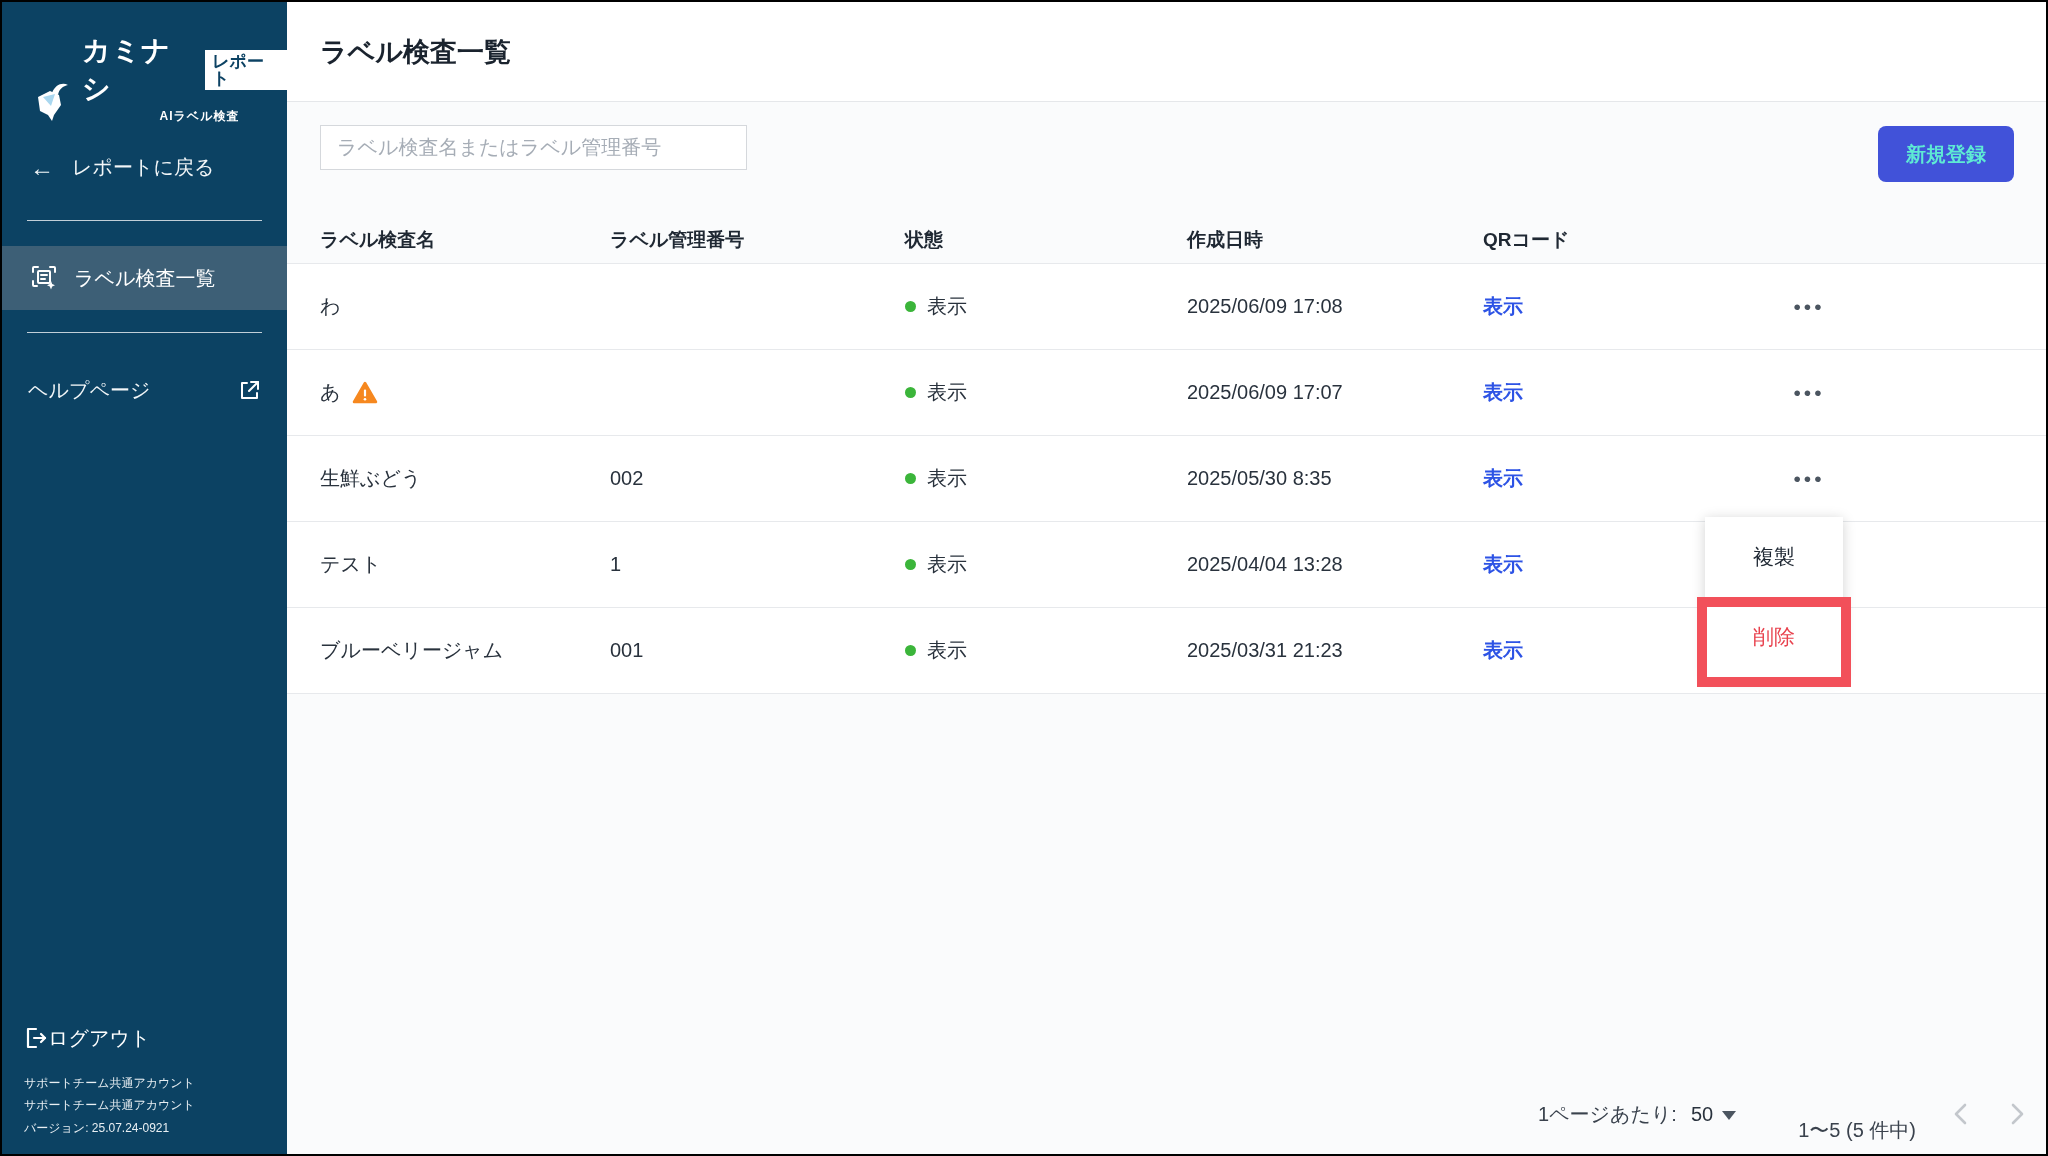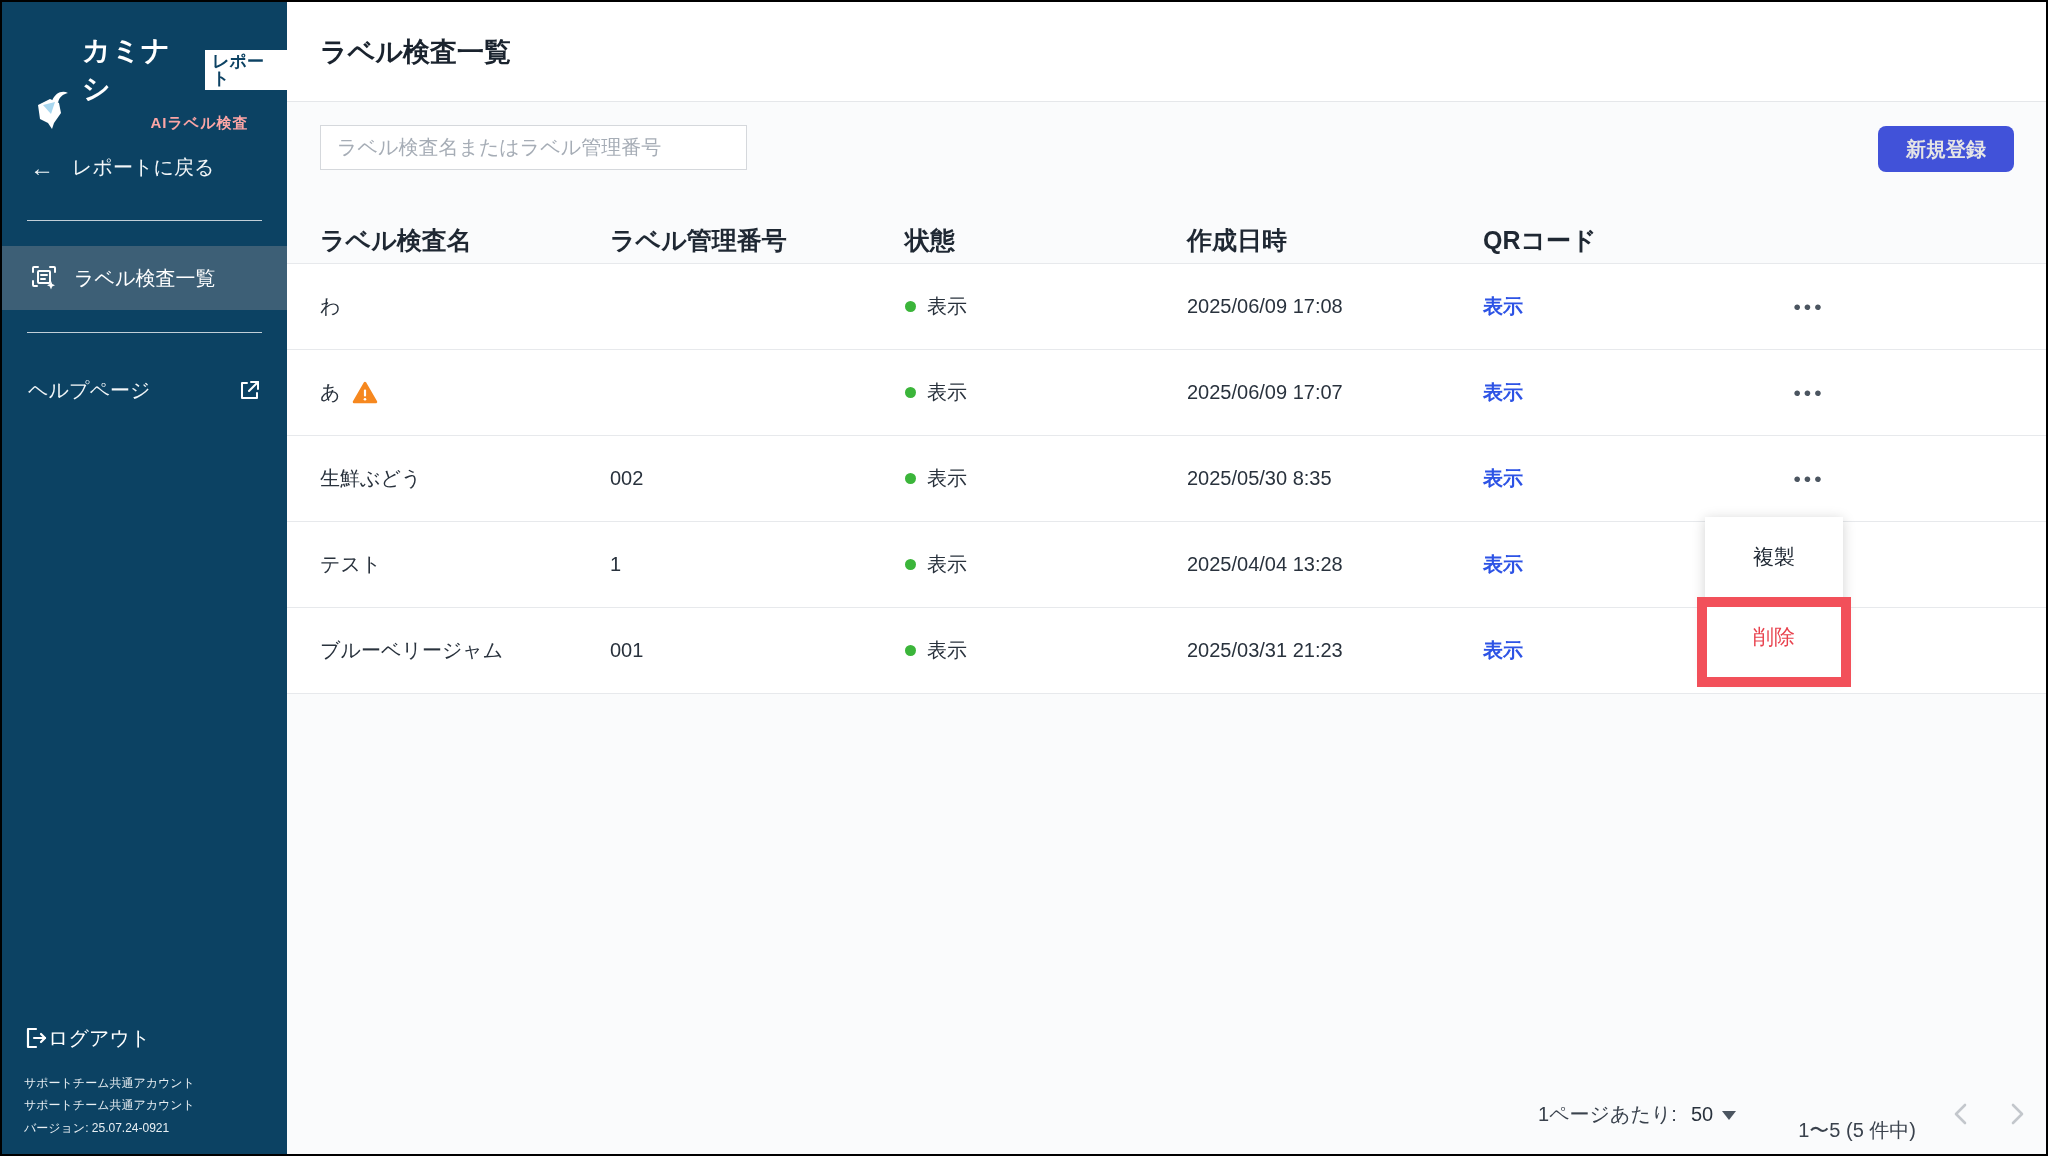--- a/index.html
+++ b/index.html
@@ -13,21 +13,21 @@
   
   .sidebar{
     position:absolute; left:0; top:0; bottom:0; width:285px;
     background:#0c4263; color:#fff;
   }
   .logo-block{ position:absolute; left:26px; top:30px; display:flex; align-items:flex-end; gap:8px; }
   .logo-text-wrap{ display:flex; flex-direction:column; }
   .logo-row{ display:flex; align-items:center; gap:7px; }
   .brand-name{ font-size:28px; font-weight:700; letter-spacing:1px; color:#fff; }
   .brand-badge{ background:#fff; color:#0c4263; font-size:17px; font-weight:700; padding:3px 7px; line-height:1; }
-  .brand-sub{ font-size:15px; font-weight:700; color:#fca5a5; margin-top:6px; text-align:center; padding-left:30px; letter-spacing:1px; }
+  .brand-sub{ font-size:12px; font-weight:700; color:#ffffff; text-align:center; padding-left:30px; letter-spacing:1px; }
   .back-link{ position:absolute; left:28px; top:152px; display:flex; align-items:center; gap:18px;
     font-size:20px; color:#f2f6f8; cursor:pointer; }
   .back-arrow{ font-size:24px; line-height:1; }
   .sb-divider{ position:absolute; left:25px; right:25px; height:1px; background:rgba(255,255,255,0.75); border:none; }
   .sb-divider.d1{ top:218px; }
   .sb-divider.d2{ top:330px; }
   .nav-item{ position:absolute; left:0; right:0; top:244px; height:64px;
     display:flex; align-items:center; gap:16px; padding-left:28px;
     font-size:20px; color:#fff; cursor:pointer; }
   .nav-item.active{ background:#3d5f76; }
@@ -45,33 +45,33 @@
 
   .toolbar{ position:absolute; left:0; right:0; top:100px; height:115px; }
   .search-input{
     position:absolute; left:33px; top:23px; width:427px; height:45px;
     border:1px solid #d5d8dc; border-radius:0; background:#fff;
     font-size:20px; padding:0 16px; color:#2a333e; outline:none;
     font-family:"Liberation Sans","DejaVu Sans",sans-serif;
   }
   .search-input::placeholder{ color:#a6adb6; }
   .create-btn{
-    position:absolute; right:32px; top:24px; width:136px; height:46px;
-    background:#4152d9; color:#e5e5e5; font-size:20px; font-weight:700;
+    position:absolute; right:32px; top:24px; width:136px; height:56px;
+    background:#4152d9; color:#5eead4; font-size:20px; font-weight:700;
     border:none; border-radius:8px; cursor:pointer;
     font-family:"Liberation Sans","DejaVu Sans",sans-serif;
   }
 
   
   .ltable{ position:absolute; left:0; right:0; top:215px; }
   .thead, .trow{
     display:grid; grid-template-columns:290px 295px 282px 296px 290px 1fr;
     padding-left:33px; align-items:center;
   }
-  .thead{ height:47px; border-bottom:1px solid #e7e9ec; font-size:25px; font-weight:700; color:#1f2833; }
+  .thead{ height:47px; border-bottom:1px solid #e7e9ec; font-size:19px; font-weight:700; color:#1f2833; }
   .trow{ height:86px; background:#fff; border-bottom:1px solid #e7e9ec; font-size:20px; color:#29323d; }
   .td{ display:flex; align-items:center; }
   .name-cell{ gap:12px; }
   .dot{ width:11px; height:11px; border-radius:50%; background:#3bb53a; display:inline-block; margin-right:11px; }
   .qr-link{ color:#2d53e5; font-weight:700; text-decoration:none; cursor:pointer; }
   .kebab{
     margin-left:8px; width:56px; height:40px; background:transparent; border:none;
     color:#4b5560; font-size:21px; letter-spacing:3px; cursor:pointer; text-align:center;
     font-family:"Liberation Sans","DejaVu Sans",sans-serif;
   }

